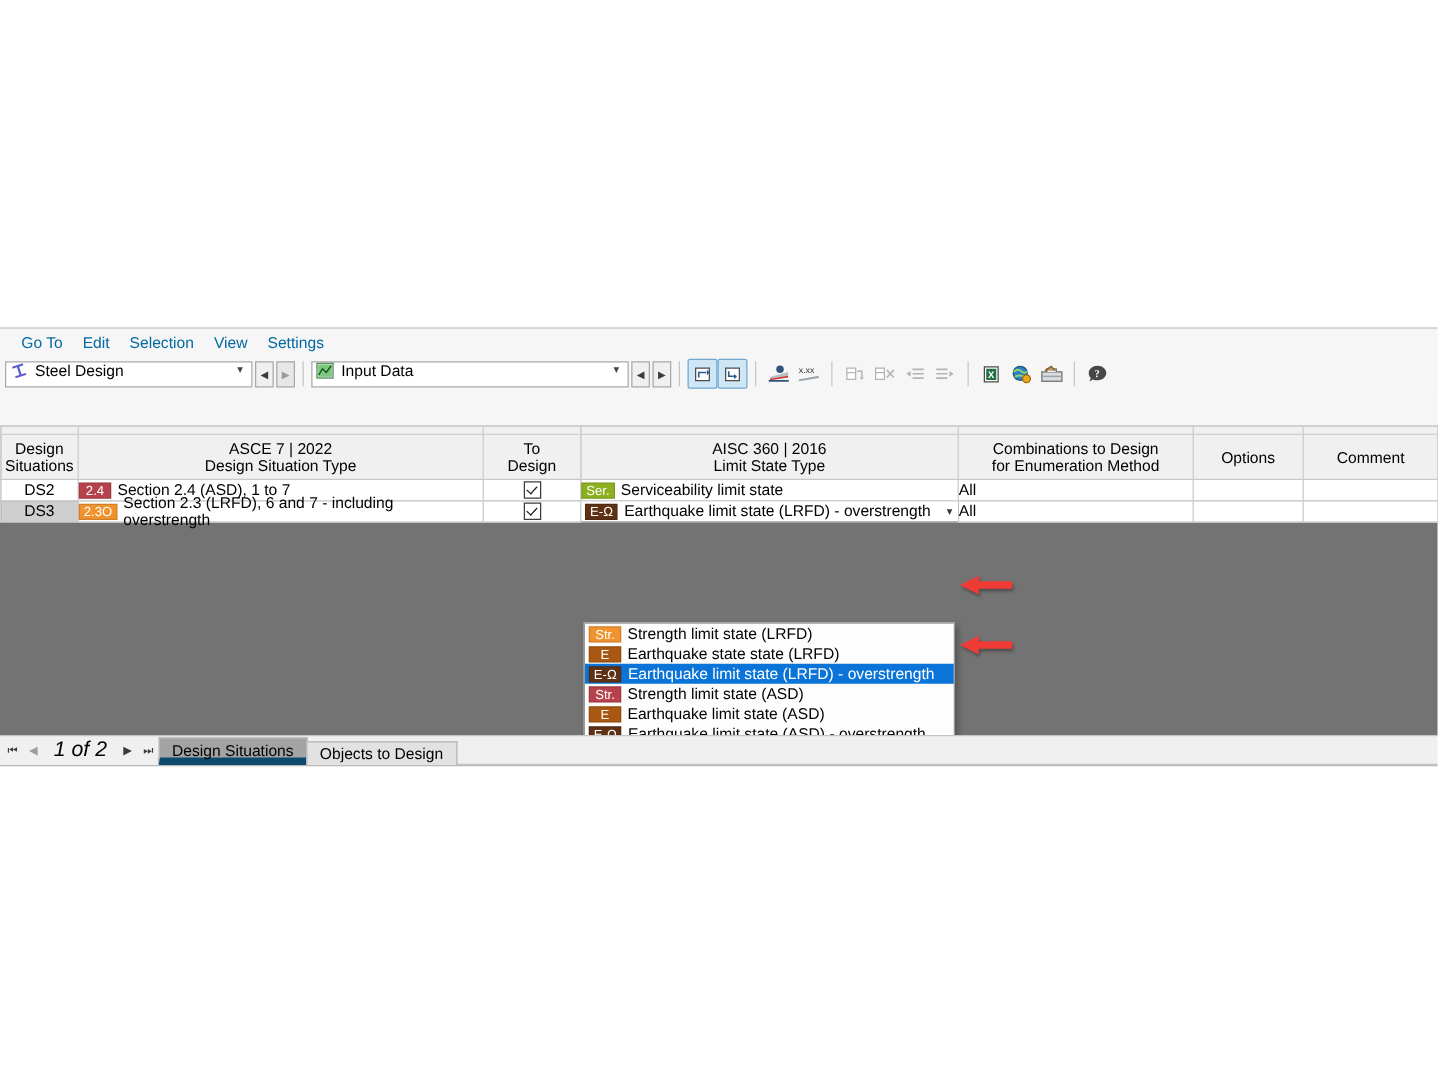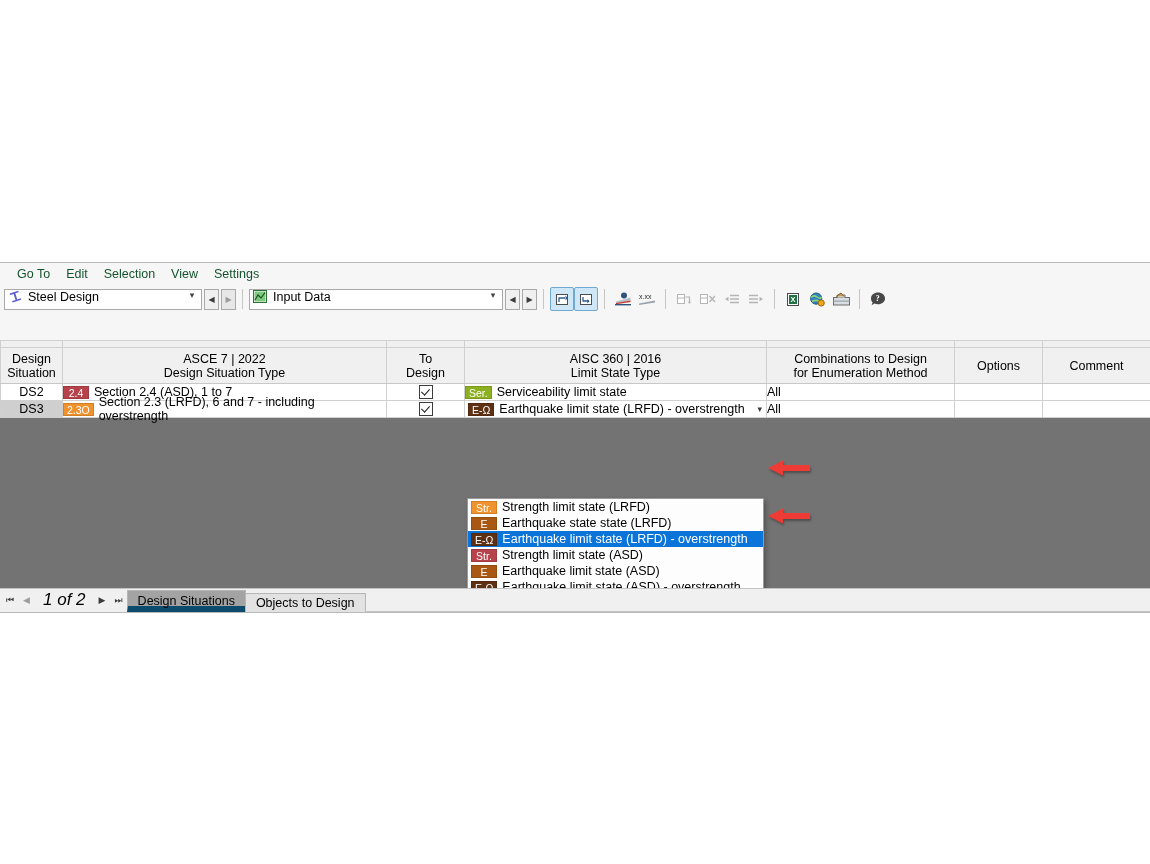--- a/index.html
+++ b/index.html
@@ -29,21 +29,21 @@
     display:flex;align-items:center;justify-content:center;
     cursor:pointer;border:none;
   }
 
   
   .menubar{
     height:22px;display:flex;align-items:center;padding-left:9px;
     background:#f6f6f6;
   }
   .menubar .mi{
-    font-size:12.5px;padding:2px 8px;color:#14532d;cursor:default;
+    font-size:12.5px;padding:2px 8px;color:#0369a1;cursor:default;
   }
 
   
   .toolbar{
     height:28px;display:flex;align-items:center;
     background:#f6f6f6;padding-left:4px;box-sizing:border-box;
   }
   .combo{
     height:21px;display:flex;align-items:flex-start;
     background:#fff;border:1px solid #a9a9a9;box-sizing:border-box;
@@ -312,21 +312,21 @@
           <td></td>
           <td></td>
           <td></td>
           <td></td>
           <td></td>
           <td></td>
         </tr>
         <tr>
           <th>
             <div>Design</div>
-            <div>Situation</div>
+            <div>Situations</div>
           </th>
           <th>
             <div>ASCE 7 | 2022</div>
             <div>Design Situation Type</div>
           </th>
           <th>
             <div>To</div>
             <div>Design</div>
           </th>
           <th>

